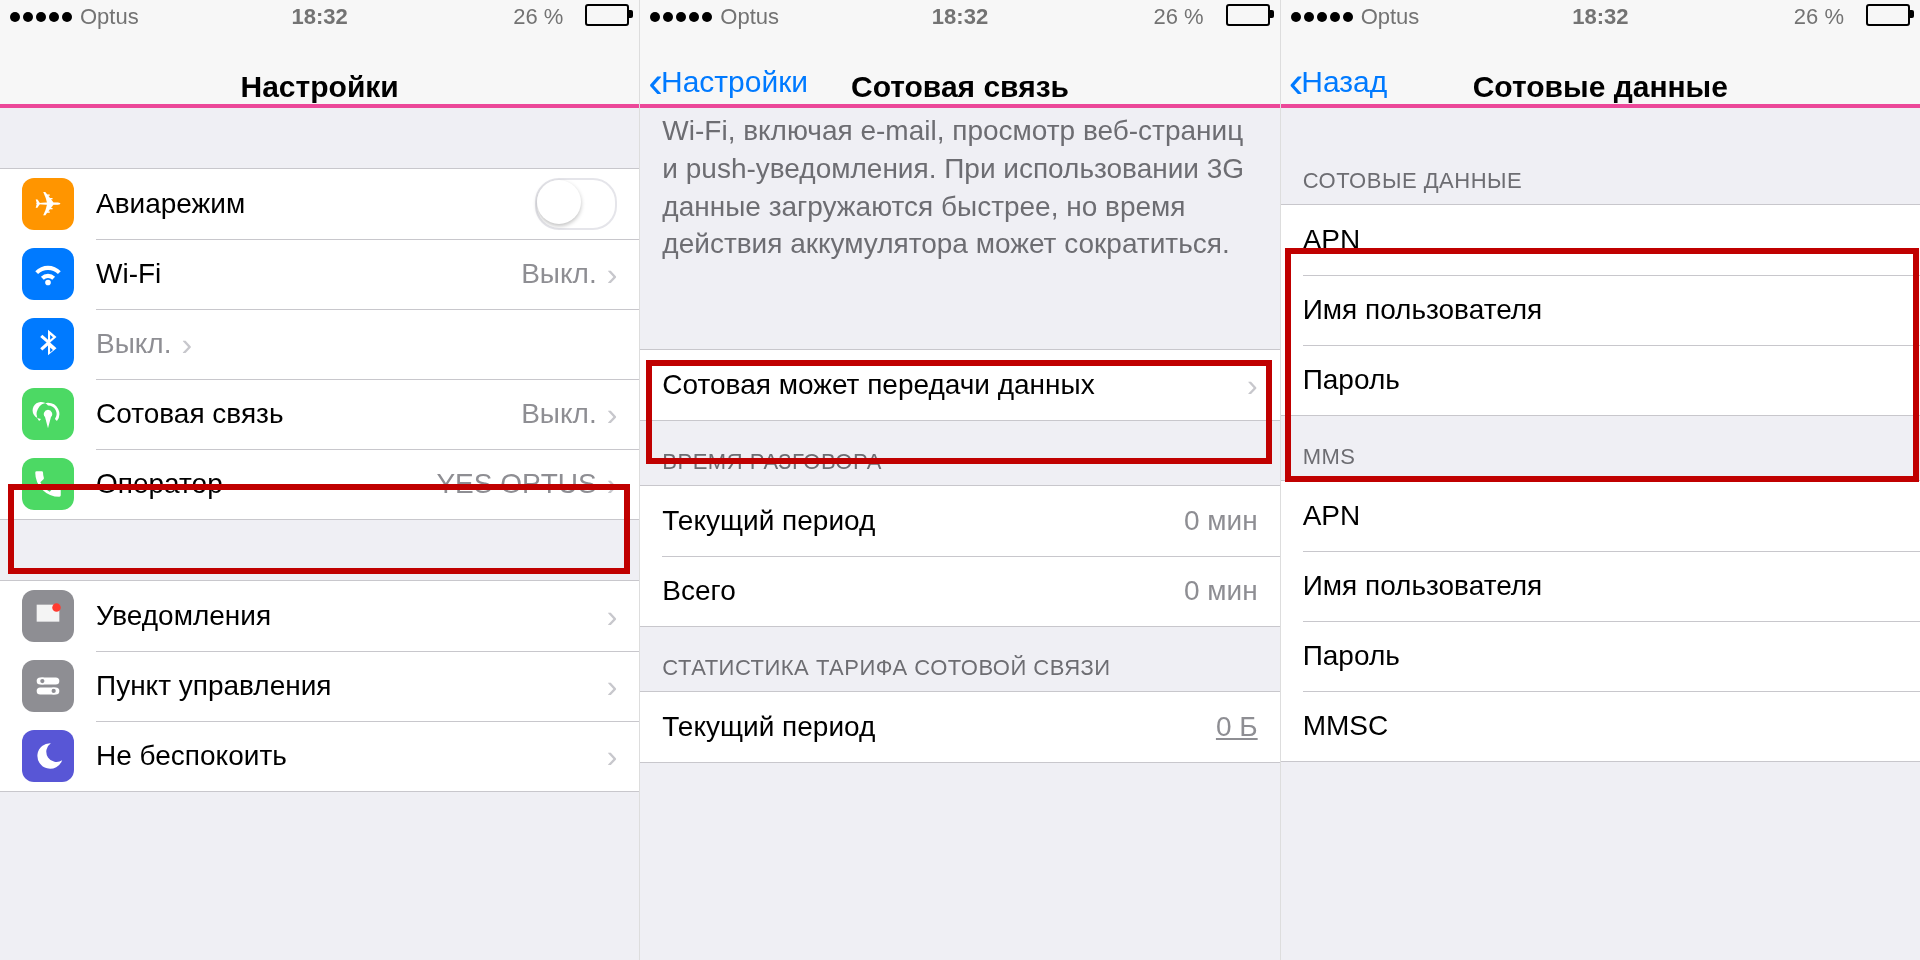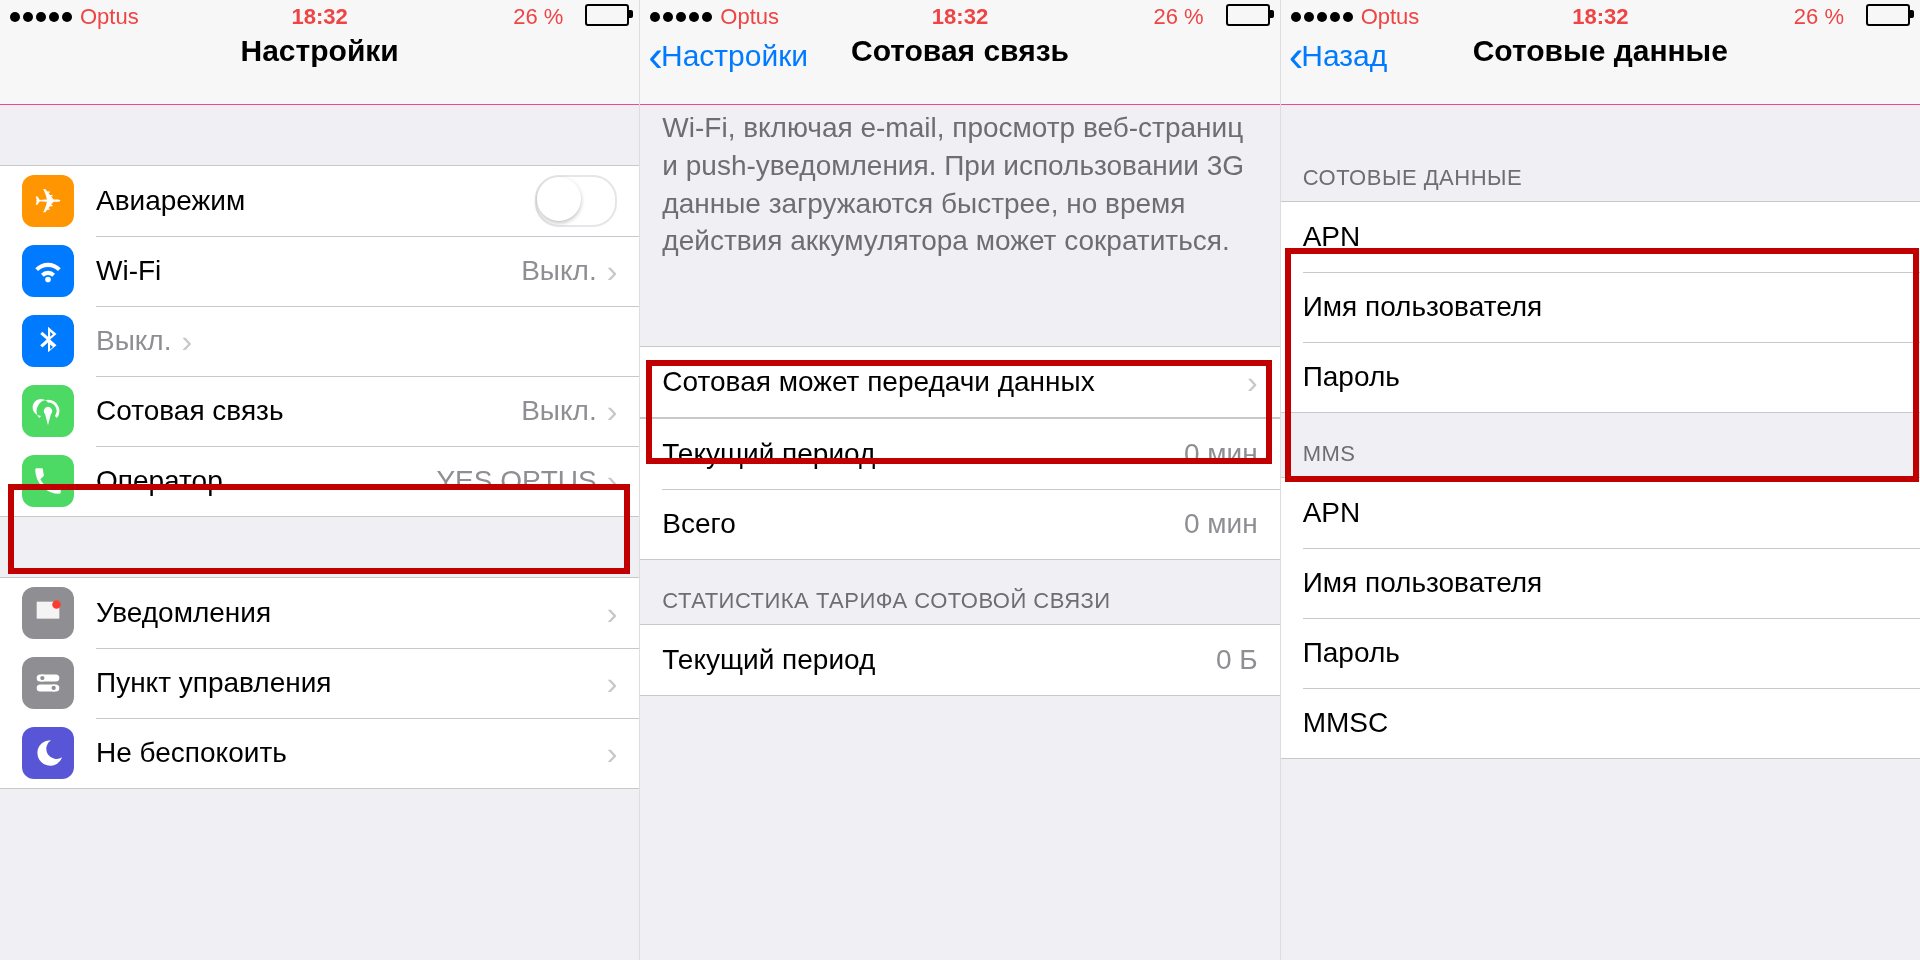--- a/index.html
+++ b/index.html
@@ -1,31 +1,31 @@
 <!DOCTYPE html>
 <html><head>
 <meta charset="utf-8">
 <style>
   html,body{margin:0;padding:0;font-family:-apple-system,'Helvetica Neue',Helvetica,Arial,sans-serif;background:#fff;}
   .canvas{width:1920px;height:960px;display:flex;}
   .phone{width:640px;height:960px;position:relative;background:#efeff4;overflow:hidden;border-right:1px solid #ddd;}
   .phone:last-child{border-right:none;}
   
-  .statusbar{height:34px;background:#f7f7f7;display:flex;align-items:center;justify-content:space-between;padding:0 10px;font-size:22px;color:#ef4444;}
+  .statusbar{height:34px;background:#f7f7f7;display:flex;align-items:center;justify-content:space-between;padding:0 10px;font-size:22px;color:#737373;}
   .sb-left{display:flex;align-items:center;gap:8px;}
   .sb-dots{display:flex;gap:3px;}
   .sb-dots span{width:10px;height:10px;border-radius:50%;background:#000;display:inline-block;}
   .sb-carrier{font-size:22px;}
   .sb-time{font-size:22px;font-weight:600;position:absolute;left:50%;transform:translateX(-50%);}
   .sb-right{display:flex;gap:22px;}
   .battery{width:40px;height:18px;border:2px solid #000;border-radius:3px;position:relative;}
   .battery::after{content:"";position:absolute;right:-6px;top:4px;width:4px;height:8px;background:#000;border-radius:0 2px 2px 0;}
   .battery-fill{height:100%;width:26%;background:#000;}
   
-  .navbar{height:70px;background:#f7f7f7;border-bottom:1px solid #ec4899;display:flex;align-items:flex-start;justify-content:center;position:relative;}
+  .navbar{height:70px;background:#f7f7f7;border-bottom:4px solid #ec4899;display:flex;align-items:flex-end;justify-content:center;position:relative;}
   .nav-title{font-size:30px;font-weight:600;}
   .nav-back{position:absolute;left:8px;display:flex;align-items:center;color:#007aff;font-size:30px;cursor:pointer;}
   .nav-back .chev{font-size:44px;line-height:1;margin-right:-2px;font-weight:300;}
   
   .content{height:calc(100% - 104px);overflow:hidden;}
   .spacer{height:60px;}
   .group{background:#fff;border-top:1px solid #c8c7cc;border-bottom:1px solid #c8c7cc;}
   .row{min-height:70px;display:flex;align-items:center;padding:0 22px;position:relative;background:#fff;font-size:28px;}
   .row + .row::before{content:"";position:absolute;top:0;left:96px;right:0;height:1px;background:#c8c7cc;}
   .row.no-icon + .row.no-icon::before{left:22px;}
@@ -195,35 +195,36 @@
     </div>
     <div class="content">
       <div class="section-footer" style="padding-top:4px;">Wi-Fi, включая e-mail, просмотр веб-страниц и push-уведомления. При использовании 3G данные загружаются быстрее, но время действия аккумулятора может сократиться.</div>
       <div class="spacer" style="height:70px;"></div>
       <div class="group">
         <div class="row no-icon">
           <span class="label">Сотовая может передачи данных</span>
           <span class="chevron">›</span>
         </div>
       </div>
+      <div class="section-header">ВРЕМЯ РАЗГОВОРА</div>
       <div class="group">
         <div class="row no-icon">
           <span class="label">Текущий период</span>
           <span class="value" style="margin-right:0;">0 мин</span>
         </div>
         <div class="row no-icon">
           <span class="label">Всего</span>
           <span class="value" style="margin-right:0;">0 мин</span>
         </div>
       </div>
       <div class="section-header">СТАТИСТИКА ТАРИФА СОТОВОЙ СВЯЗИ</div>
       <div class="group">
         <div class="row no-icon">
           <span class="label">Текущий период</span>
-          <span class="value" style="margin-right:0;">0 Б</span>
+          <span class="value" style="margin-right:0;text-decoration:underline;">0 Б</span>
         </div>
       </div>
     </div>
     <div class="hl" style="left:6px;top:360px;width:614px;height:92px;"></div>
   </div>
 
   <div class="phone">
     <div class="statusbar">
       <div class="sb-left">
         <span class="sb-dots">

